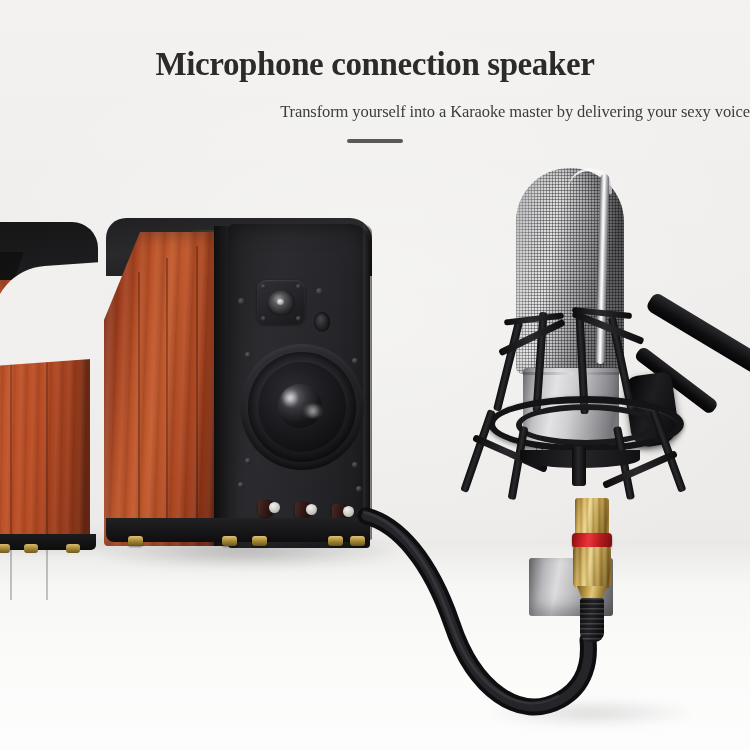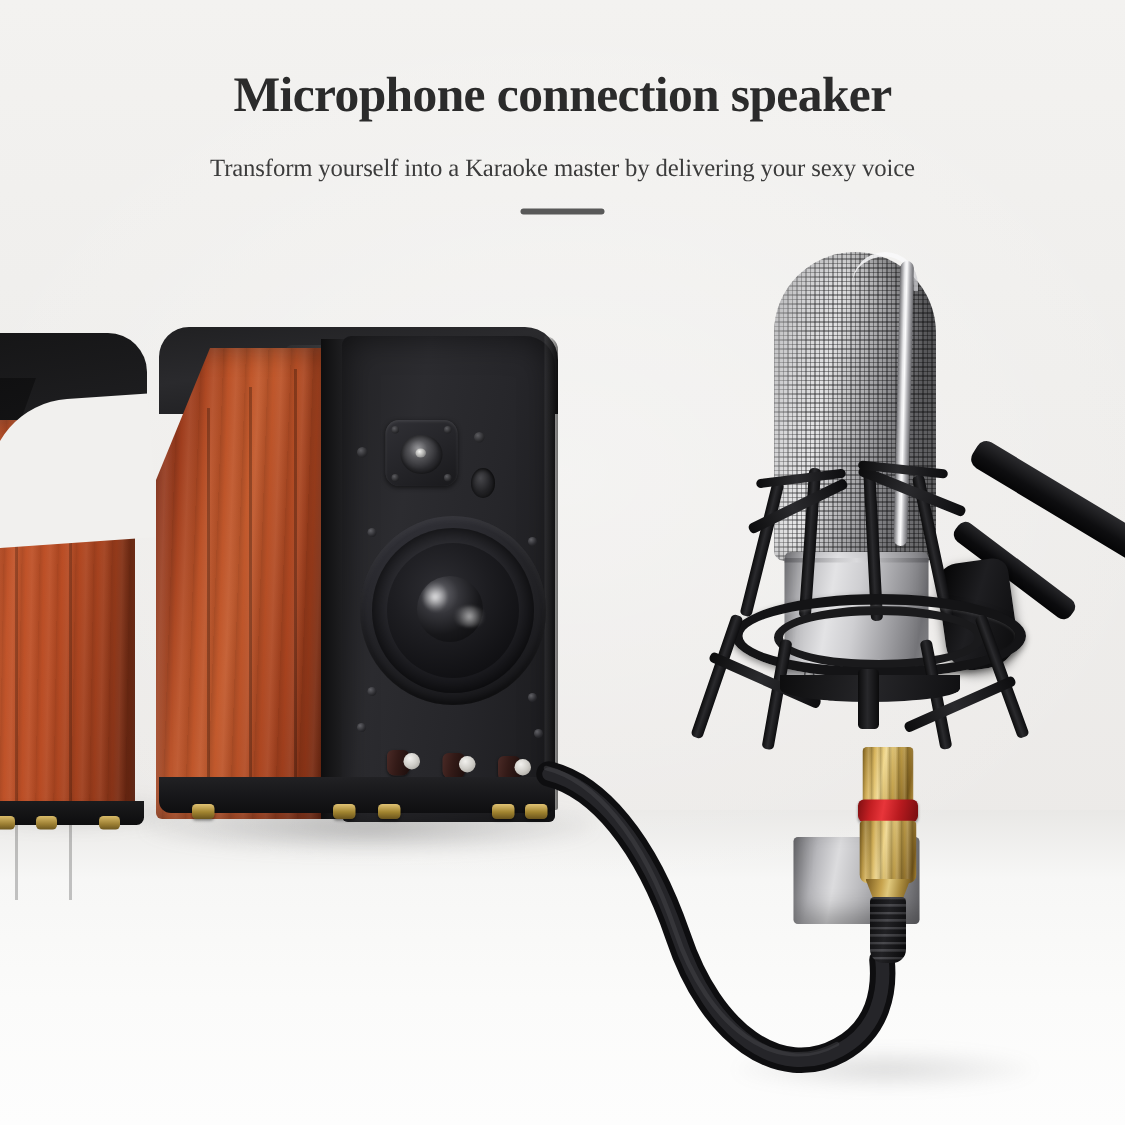--- a/index.html
+++ b/index.html
@@ -55,20 +55,21 @@
     line-height: 1.15;
     font-stretch: condensed;
   }
   .subhead {
     margin: 0;
     padding-top: 18px;
     font-size: 16.5px;
     font-weight: normal;
     color: #3c3c3c;
     letter-spacing: -0.1px;
+    text-align: right;
   }
   .divider {
     margin: 17px auto 0 auto;
     width: 56px;
     height: 4px;
     border-radius: 2px;
     background: #595959;
   }
 
   

